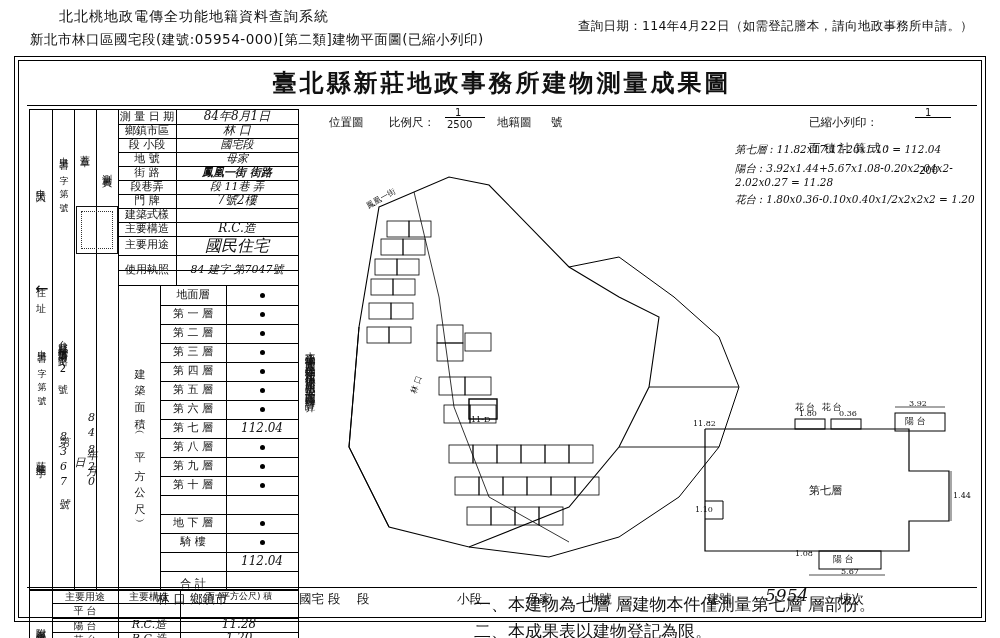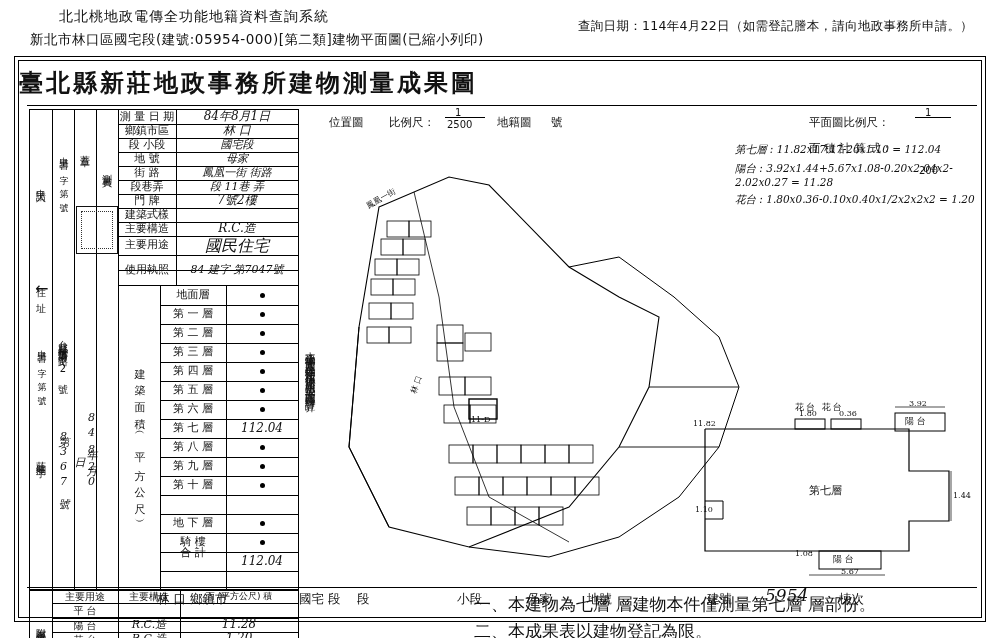--- a/index.html
+++ b/index.html
@@ -16,21 +16,21 @@
   .hdr-line2{position:absolute;left:30px;top:31px;font-size:13.5px;letter-spacing:.5px;}
   .hdr-right{position:absolute;left:578px;top:18px;font-size:12.5px;letter-spacing:.3px;}
 
   .sheet{
     position:absolute;left:14px;top:56px;width:972px;height:566px;
     border:1.6px solid #000;box-sizing:border-box;background:#fff;
   }
   .inner{position:absolute;left:3px;top:3px;right:3px;bottom:3px;border:1px solid #000;}
 
   .title{
-    position:absolute;left:0;top:6px;width:966px;
+    position:absolute;left:0;top:6px;width:966px;text-align:center;
     font-size:24px;font-weight:bold;letter-spacing:3px;
     font-family:"DejaVu Serif",serif;
   }
   .titlerule{position:absolute;left:8px;top:44px;width:950px;height:1px;background:#000;}
 
   
   .ltab{position:absolute;left:10px;top:48px;width:268px;height:480px;border:1px solid #000;}
   .vline{position:absolute;background:#000;width:1px;}
   .hline{position:absolute;background:#000;height:1px;}
 
@@ -111,21 +111,21 @@
     <div class="cell" style="left:88px;top:14px;width:58px;height:14px;">鄉鎮市區</div>
     <div class="cell hw" style="left:146px;top:14px;width:122px;height:14px;font-size:12px;">林 口</div>
 
     <div class="cell" style="left:88px;top:28px;width:58px;height:14px;">段 小段</div>
     <div class="cell hw" style="left:146px;top:28px;width:122px;height:14px;font-size:11px;">國宅段</div>
 
     <div class="cell" style="left:88px;top:42px;width:58px;height:14px;">地 號</div>
     <div class="cell hw" style="left:146px;top:42px;width:122px;height:14px;font-size:11px;">母家</div>
 
     <div class="cell" style="left:88px;top:56px;width:58px;height:14px;">街 路</div>
-    <div class="cell hw" style="left:146px;top:56px;width:122px;height:14px;font-size:11px;">鳳凰一街 街路</div>
+    <div class="cell hw" style="left:146px;top:56px;width:122px;height:14px;font-size:11px;font-weight:bold;">鳳凰一街 街路</div>
 
     <div class="cell" style="left:88px;top:70px;width:58px;height:14px;">段巷弄</div>
     <div class="cell hw" style="left:146px;top:70px;width:122px;height:14px;font-size:11px;">段 11巷 弄</div>
 
     <div class="cell" style="left:88px;top:84px;width:58px;height:14px;">門 牌</div>
     <div class="cell hw" style="left:146px;top:84px;width:122px;height:14px;font-size:12px;">7號2樓</div>
 
     <div class="cell" style="left:88px;top:98px;width:58px;height:14px;">建築式樣</div>
     <div class="cell hw" style="left:146px;top:98px;width:122px;height:14px;"></div>
 
@@ -208,21 +208,21 @@
     <div class="cell" style="left:130px;top:385px;width:66px;height:19px;"></div>
     <div class="cell" style="left:196px;top:385px;width:72px;height:19px;"></div>
     <div class="cell" style="left:130px;top:404px;width:66px;height:19px;">地 下 層</div>
     <div class="cell" style="left:196px;top:404px;width:72px;height:19px;">
           <span class="dot"></span>
         </div>
     <div class="cell" style="left:130px;top:423px;width:66px;height:19px;">騎 樓</div>
     <div class="cell" style="left:196px;top:423px;width:72px;height:19px;">
           <span class="dot"></span>
         </div>
-    <div class="cell" style="left:130px;top:434px;width:66px;height:19px;">合 計</div>
+    <div class="cell" style="left:130px;top:465px;width:66px;height:19px;">合 計</div>
     <div class="cell hw" style="left:196px;top:442px;width:72px;height:19px;font-size:12px;">112.04</div>
   </div>
 
   <div style="position:absolute;left:10px;top:528px;width:268px;height:68px;border:1px solid #000;">
     <div class="vline" style="left:22px;top:0;height:68px;"></div>
     <div class="vline" style="left:88px;top:0;height:68px;"></div>
     <div class="vline" style="left:150px;top:0;height:68px;"></div>
     <div class="hline" style="left:22px;top:13px;width:246px;"></div>
     <div class="hline" style="left:22px;top:28px;width:246px;"></div>
     <div class="hline" style="left:22px;top:42px;width:246px;"></div>
@@ -249,21 +249,21 @@
 
   <div class="maptop">
     <span style="position:absolute;left:10px;top:6px;">位置圖</span>
     <span style="position:absolute;left:70px;top:6px;">比例尺：</span>
     <span style="position:absolute;left:136px;top:-2px;font-size:10px;">1</span>
     <span style="position:absolute;left:126px;top:8px;width:40px;height:1px;background:#000;"></span>
     <span style="position:absolute;left:128px;top:10px;font-size:10px;">2500</span>
     <span style="position:absolute;left:178px;top:6px;">地籍圖</span>
     <span style="position:absolute;left:232px;top:6px;">號</span>
 
-    <span style="position:absolute;left:490px;top:6px;">平面圖比例尺：</span>
+    <span style="position:absolute;left:490px;top:6px;">已縮小列印：</span>
     <span style="position:absolute;left:606px;top:-2px;font-size:10px;">1</span>
     <span style="position:absolute;left:596px;top:8px;width:36px;height:1px;background:#000;"></span>
     <span style="position:absolute;left:600px;top:10px;font-size:10px;margin-top:46px;">200</span>
     <span style="position:absolute;left:490px;top:32px;">面 積 計 算 式：</span>
   </div>
 
   <div class="rightcalc" style="left:716px;top:82px;">
     <div class="hw" style="font-size:10.5px;margin-bottom:5px;">第七層 : 11.82x17.17-26x1.10 = 112.04</div>
     <div class="hw" style="font-size:10.5px;margin-bottom:5px;">陽台 : 3.92x1.44+5.67x1.08-0.20x2.04x2-2.02x0.27 = 11.28</div>
     <div class="hw" style="font-size:10.5px;">花台 : 1.80x0.36-0.10x0.40x1/2x2x2x2 = 1.20</div>

